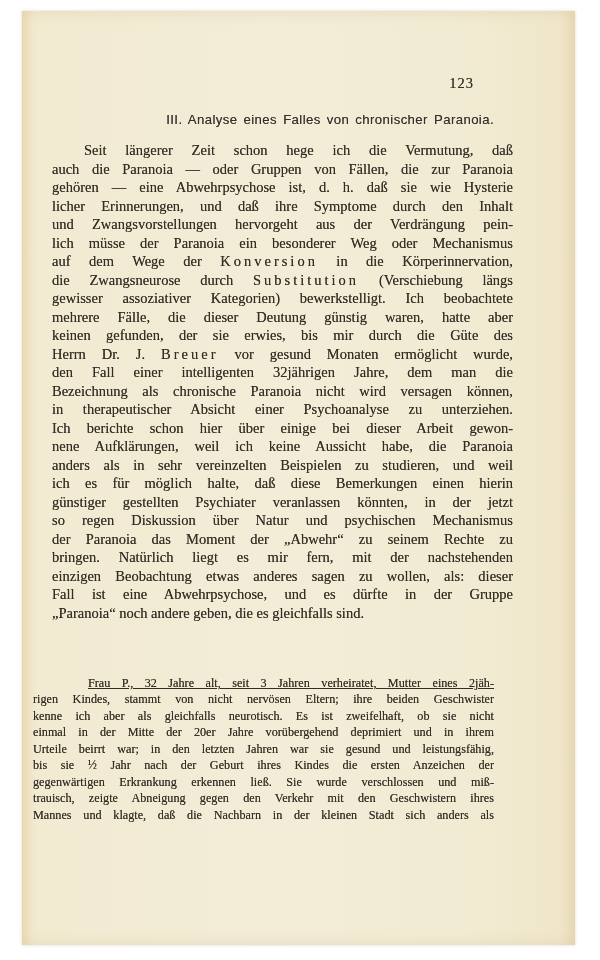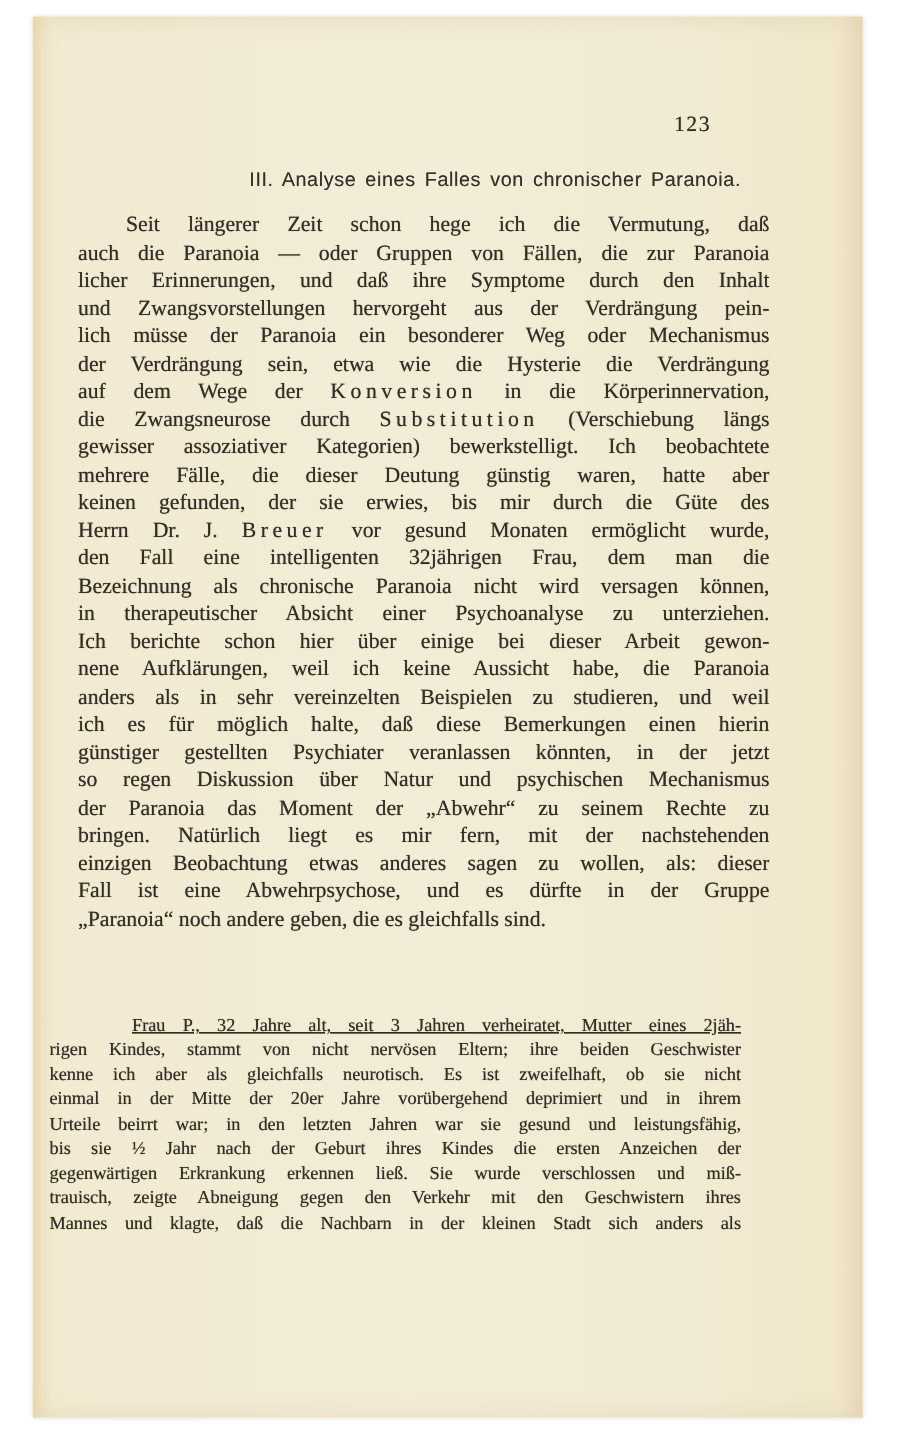--- a/index.html
+++ b/index.html
@@ -106,31 +106,31 @@
   <div class="book-page">
     <div class="content">
 
       <div class="page-number">123</div>
 
       <div class="chapter-heading">III. Analyse eines Falles von chronischer Paranoia.</div>
 
       <div class="main-paragraph">
         <div class="line indent">Seit längerer Zeit schon hege ich die Vermutung, daß</div>
         <div class="line">auch die Paranoia — oder Gruppen von Fällen, die zur Paranoia</div>
+        <div class="line">gehören — eine Abwehrpsychose ist, d. h. daß sie wie Hysterie</div>
         <div class="line">licher Erinnerungen, und daß ihre Symptome durch den Inhalt</div>
         <div class="line">und Zwangsvorstellungen hervorgeht aus der Verdrängung pein-</div>
         <div class="line">lich müsse der Paranoia ein besonderer Weg oder Mechanismus</div>
-        <div class="line">der Verdrängung sein, etwa wie die Hysterie die Verdrängung</div>
         <div class="line"><span>auf dem Wege der </span><span class="sperr">Konversion</span><span> in die Körperinnervation,</span></div>
         <div class="line"><span>die Zwangsneurose durch </span><span class="sperr">Substitution</span><span> (Verschiebung längs</span></div>
         <div class="line">gewisser assoziativer Kategorien) bewerkstelligt. Ich beobachtete</div>
         <div class="line">mehrere Fälle, die dieser Deutung günstig waren, hatte aber</div>
         <div class="line">keinen gefunden, der sie erwies, bis mir durch die Güte des</div>
         <div class="line"><span>Herrn Dr. J. </span><span class="sperr">Breuer</span><span> vor gesund Monaten ermöglicht wurde,</span></div>
-        <div class="line">den Fall eine intelligenten 32jährigen Frau, dem man die</div>
+        <div class="line">den Fall einer intelligenten 32jährigen Jahre, dem man die</div>
         <div class="line">Bezeichnung als chronische Paranoia nicht wird versagen können,</div>
         <div class="line">in therapeutischer Absicht einer Psychoanalyse zu unterziehen.</div>
         <div class="line">Ich berichte schon hier über einige bei dieser Arbeit gewon-</div>
         <div class="line">nene Aufklärungen, weil ich keine Aussicht habe, die Paranoia</div>
         <div class="line">anders als in sehr vereinzelten Beispielen zu studieren, und weil</div>
         <div class="line">ich es für möglich halte, daß diese Bemerkungen einen hierin</div>
         <div class="line">günstiger gestellten Psychiater veranlassen könnten, in der jetzt</div>
         <div class="line">so regen Diskussion über Natur und psychischen Mechanismus</div>
         <div class="line">der Paranoia das Moment der „Abwehr“ zu seinem Rechte zu</div>
         <div class="line">bringen. Natürlich liegt es mir fern, mit der nachstehenden</div>

